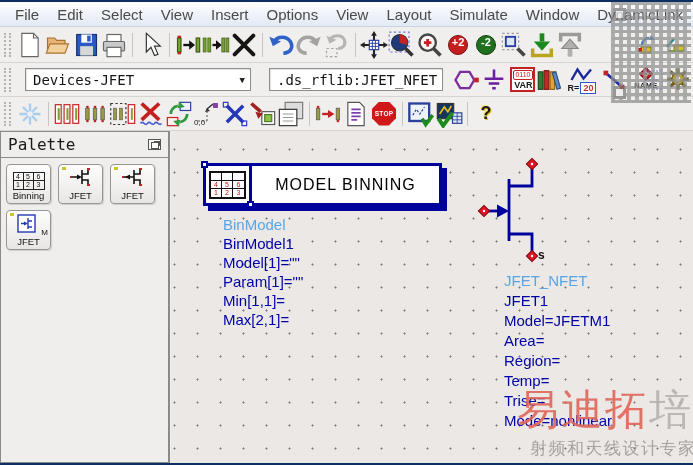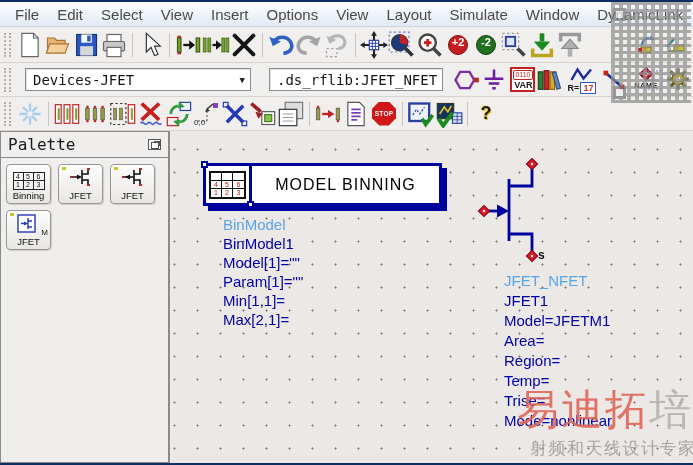--- a/index.html
+++ b/index.html
@@ -247,21 +247,21 @@
         <rect x="7" y="4" width="4" height="16" fill="#c62828" stroke="#7c1616"></rect>
         <rect x="12" y="5" width="4" height="15" fill="#e0a62a" stroke="#8a6010"></rect>
         <path d="M17 5l4 14-3 1-4-14z" fill="#5c8ac6" stroke="#2e4f7c"></path>
       </svg>
     <span class="ti wide tunei">
       <svg width="16" height="10" viewBox="0 0 16 10">
           <path d="M1 9L5 2l4 6 5-6" stroke="#1a2a9c" fill="none" stroke-width="1.6"></path>
         </svg>
       <span class="tune-row">
           <span>R=</span>
-          <span class="tune-val">17</span>
+          <span class="tune-val">20</span>
         </span>
     </span>
     <svg class="ti" viewBox="0 0 24 24">
         <path d="M5 6L19 18" stroke="#1a2a9c" stroke-width="2.5"></path>
         <rect x="3" y="4" width="4" height="4" fill="#c42222"></rect>
         <rect x="17" y="16" width="4" height="4" fill="#c42222"></rect>
       </svg>
     <span class="ti wide namei">
         <i class="diamond"></i>
         <span class="name-lb">NAME</span>

